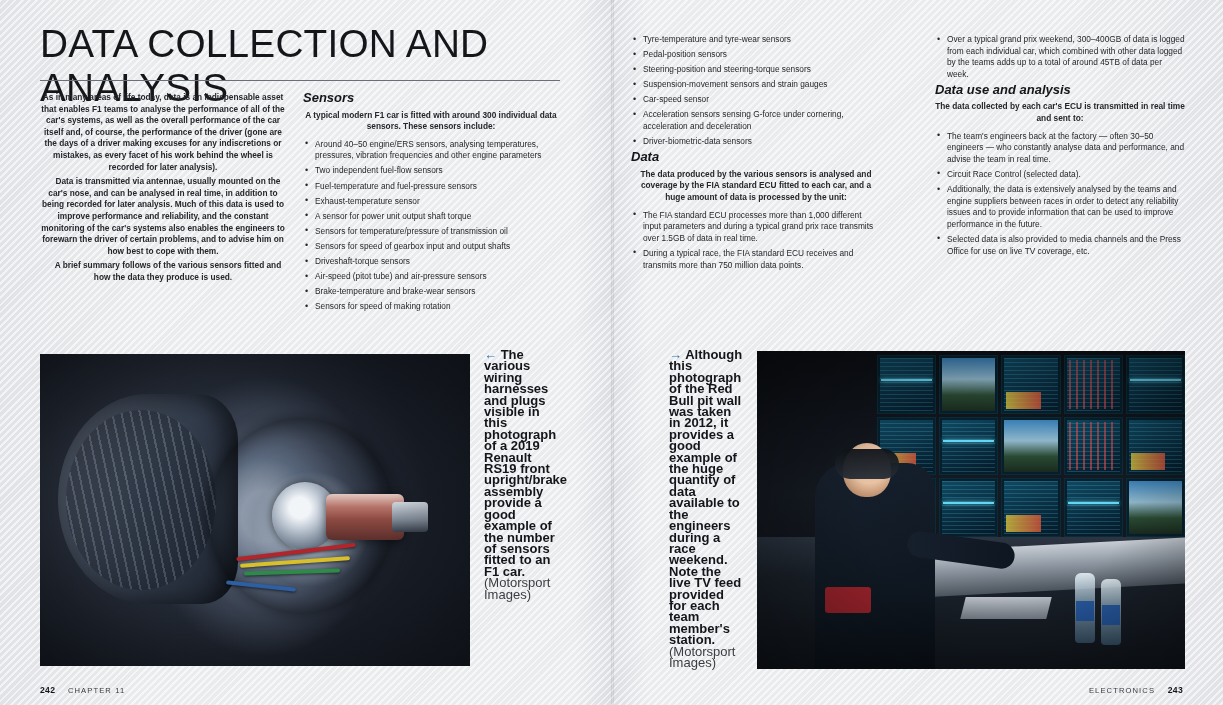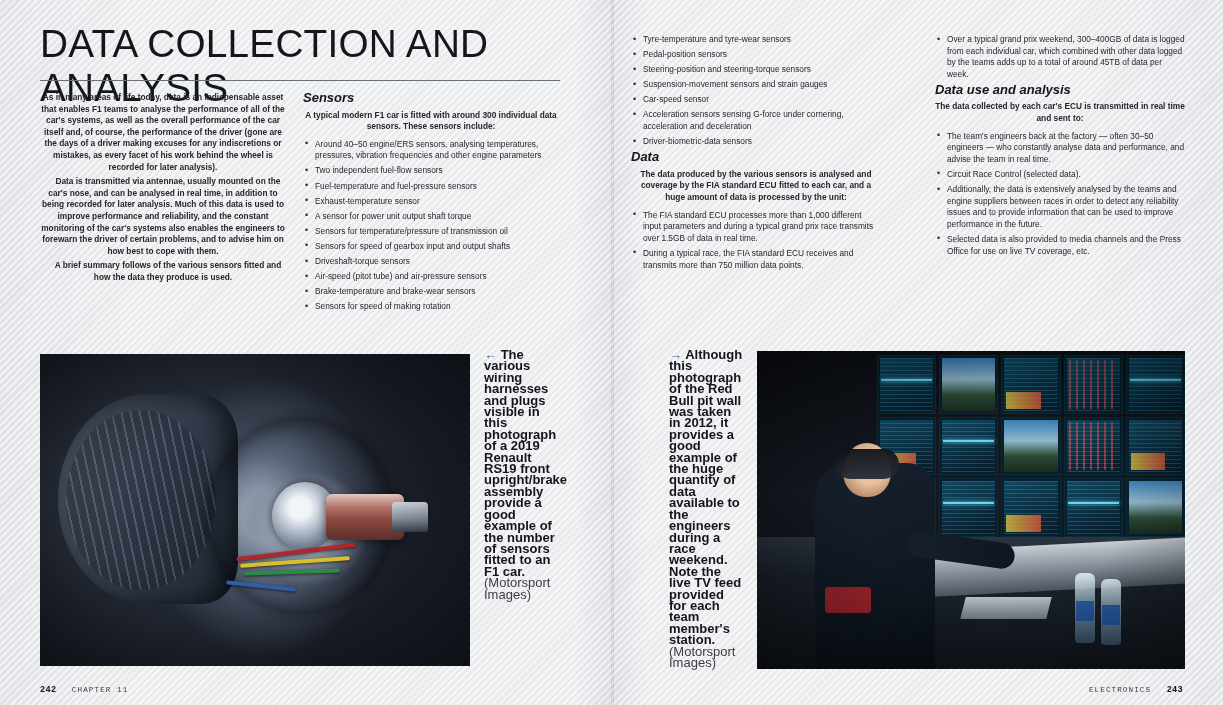--- a/index.html
+++ b/index.html
@@ -210,21 +210,21 @@
   }
   .bottle1 { position:absolute; left:318px; top:222px; width:20px; height:70px; border-radius:6px 6px 4px 4px; background:linear-gradient(180deg, rgba(235,245,250,.85), rgba(150,180,200,.75) 40%, rgba(60,90,115,.8)); }
   .bottle1::after { content:""; position:absolute; left:1px; right:1px; top:28px; height:20px; background:#1a4f9c; opacity:.85; }
   .bottle2 { position:absolute; left:344px; top:228px; width:20px; height:66px; border-radius:6px 6px 4px 4px; background:linear-gradient(180deg, rgba(235,245,250,.85), rgba(150,180,200,.75) 40%, rgba(60,90,115,.8)); }
   .bottle2::after { content:""; position:absolute; left:1px; right:1px; top:26px; height:20px; background:#1a4f9c; opacity:.85; }
   .keyboard { position:absolute; left:206px; top:246px; width:86px; height:22px; background:linear-gradient(180deg,#c9ced5,#7c848e); transform: skewX(-14deg); opacity:.9; }
   .pit-red { position:absolute; left:68px; top:236px; width:46px; height:26px; background:#a8232c; border-radius:3px; opacity:.9; }
   .vignette-r { position:absolute; inset:0; background: radial-gradient(ellipse at 55% 50%, rgba(0,0,0,0) 40%, rgba(0,0,0,0.5) 100%); }
 
   
-  .footer { position: absolute; bottom: 0; left: 0; right: 0; height: 32px; font-family: Liberation Mono, monospace; }
+  .footer { position: absolute; bottom: 0; left: 0; right: 0; height: 32px; }
   .folio-left { position: absolute; left: 40px; bottom: 10px; font-size: 8.6px; font-weight: bold; letter-spacing: .3px; color: #15161a; }
   .folio-left .chap { margin-left: 10px; font-weight: normal; letter-spacing: 1.1px; font-size: 7.6px; color: #3a3b40; }
   .folio-right { position: absolute; right: 40px; bottom: 10px; font-size: 8.6px; font-weight: bold; letter-spacing: .3px; color: #15161a; }
   .folio-right .chap { margin-right: 10px; font-weight: normal; letter-spacing: 1.1px; font-size: 7.6px; color: #3a3b40; padding-left: 20px; }
 </style>
 </head>
 <body>
 
 <div class="page">
 

